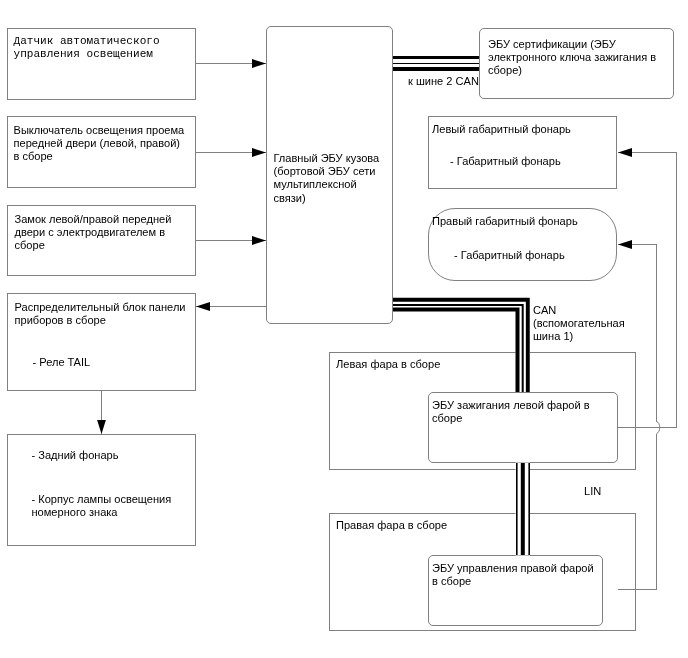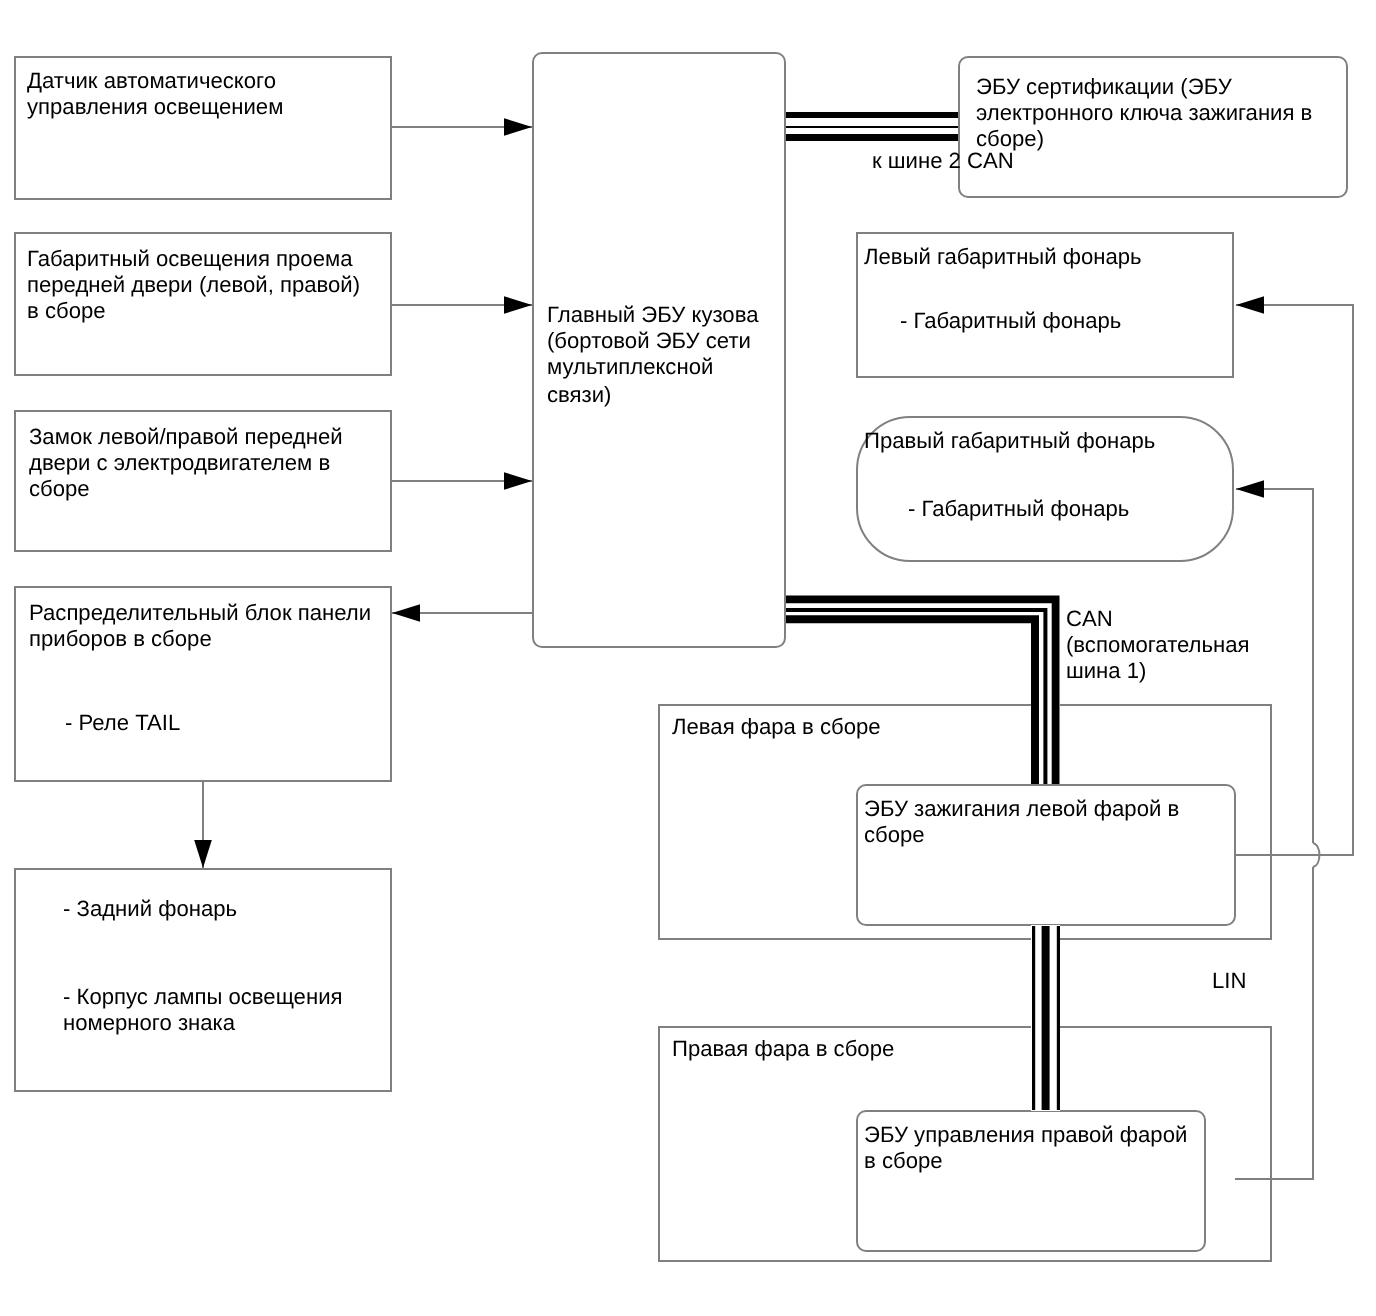--- a/index.html
+++ b/index.html
@@ -32,27 +32,27 @@
       <path d="M195.5,240.5 H266" marker-end="url(#ah)"></path>
       <path d="M266.5,306.5 H196" marker-end="url(#ah)"></path>
       <path d="M101.5,390.5 V434" marker-end="url(#ah)"></path>
       <path d="M617.5,427.5 H676.5 V152.5 H618" marker-end="url(#ah)"></path>
       <path d="M617.5,589.5 H656.5 V433.5 M656.5,421.5 V244.5 H618" marker-end="url(#ah)"></path>
     </g>
     <path d="M656.5,421.5 C660.8,422.6 660.8,432.4 656.5,433.5" stroke="#808080" stroke-width="1" fill="none"></path>
 
   </svg>
 
-  <div class="node rect" style="left:6.5px;top:28px;width:189.5px;height:72px;">
+  <div class="node rect" style="left:6.5px;top:28px;width:189.5px;height:72px;font-family:Liberation Mono, monospace;">
     <div class="tx" style="left:6.0px;top:6.0px;">Датчик автоматического
 управления освещением</div>
   </div>
 
   <div class="node rect" style="left:6.5px;top:116px;width:189.5px;height:72px;">
-    <div class="tx" style="left:6.0px;top:7.0px;">Габаритный освещения проема
+    <div class="tx" style="left:6.0px;top:7.0px;">Выключатель освещения проема
 передней двери (левой, правой)
 в сборе</div>
   </div>
 
   <div class="node rect" style="left:6.5px;top:204.5px;width:189.5px;height:71.5px;">
     <div class="tx" style="left:7.0px;top:7.0px;">Замок левой/правой передней
 двери с электродвигателем в
 сборе</div>
   </div>
 
@@ -127,19 +127,19 @@
       <path d="M393,309.6 H517.5 V392" stroke-width="4.0"></path>
     </g>
 
     <g stroke="#000" fill="none">
       <path d="M516.8,463 V555" stroke-width="1.6"></path>
       <path d="M522.8,463 V555" stroke-width="4.0"></path>
       <path d="M529.2,463 V555" stroke-width="1.6"></path>
     </g>
   </svg>
 
-  <div class="tx" style="left:404px;top:75.0px;padding-left:32px;">к шине 2 CAN</div>
+  <div class="tx" style="left:376px;top:75.0px;padding-left:32px;">к шине 2 CAN</div>
   <div class="tx" style="left:533.0px;top:304.0px;">CAN
 (вспомогательная
 шина 1)</div>
-  <div class="tx" style="left:558px;top:485.0px;padding-left:48px;">LIN</div>
+  <div class="tx" style="left:536.0px;top:485.0px;padding-left:48px;">LIN</div>
 
 </div>
 
 </body></html>

